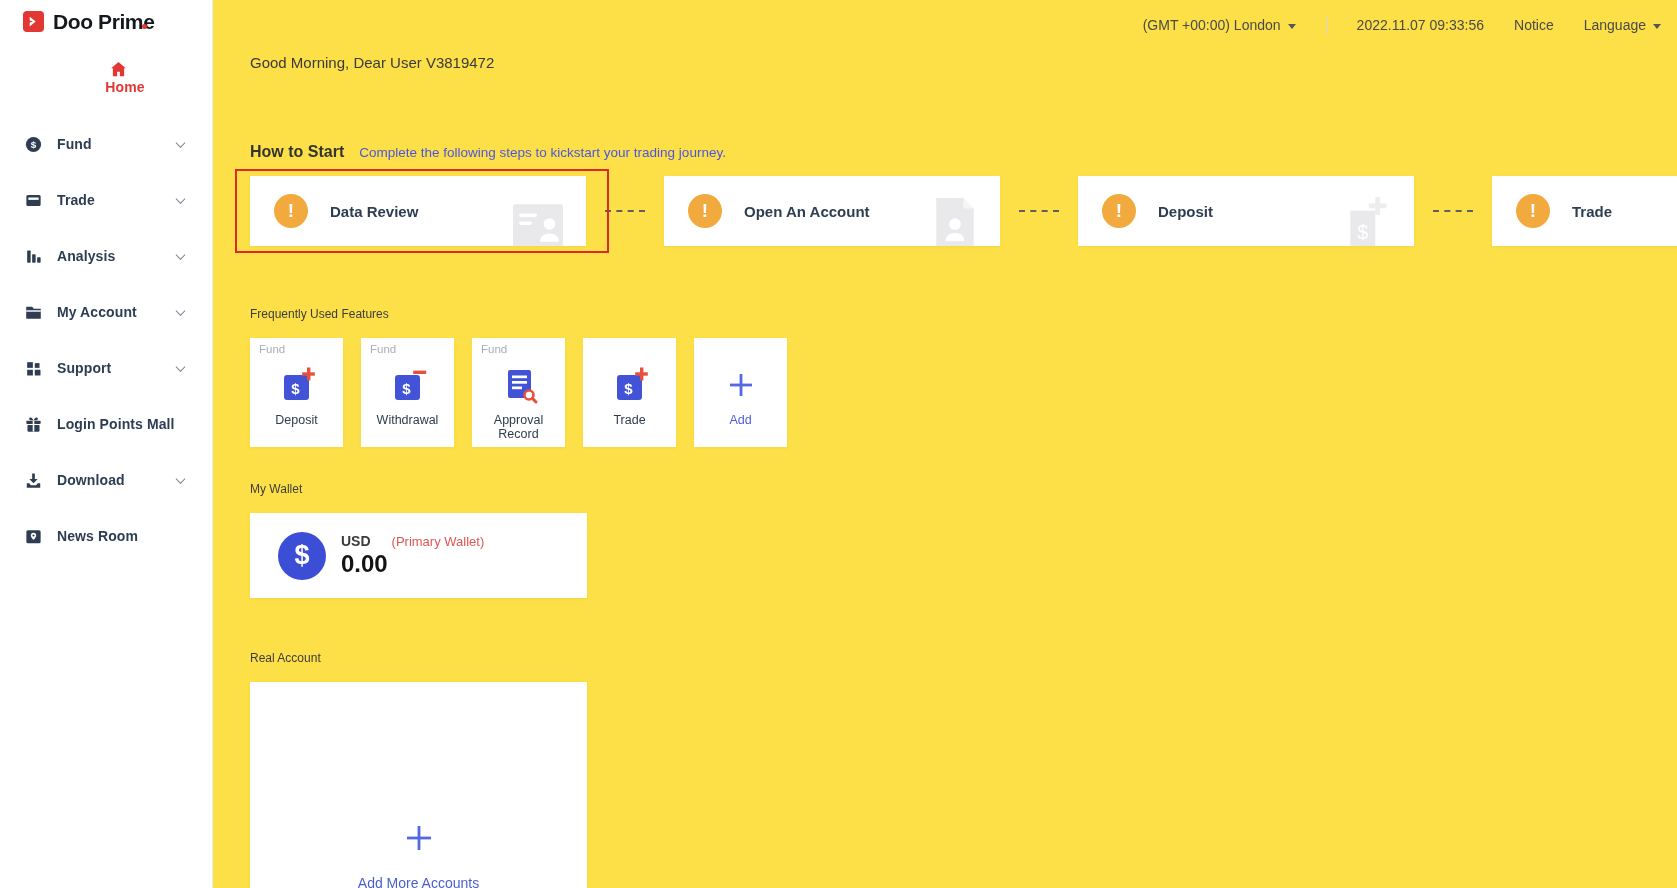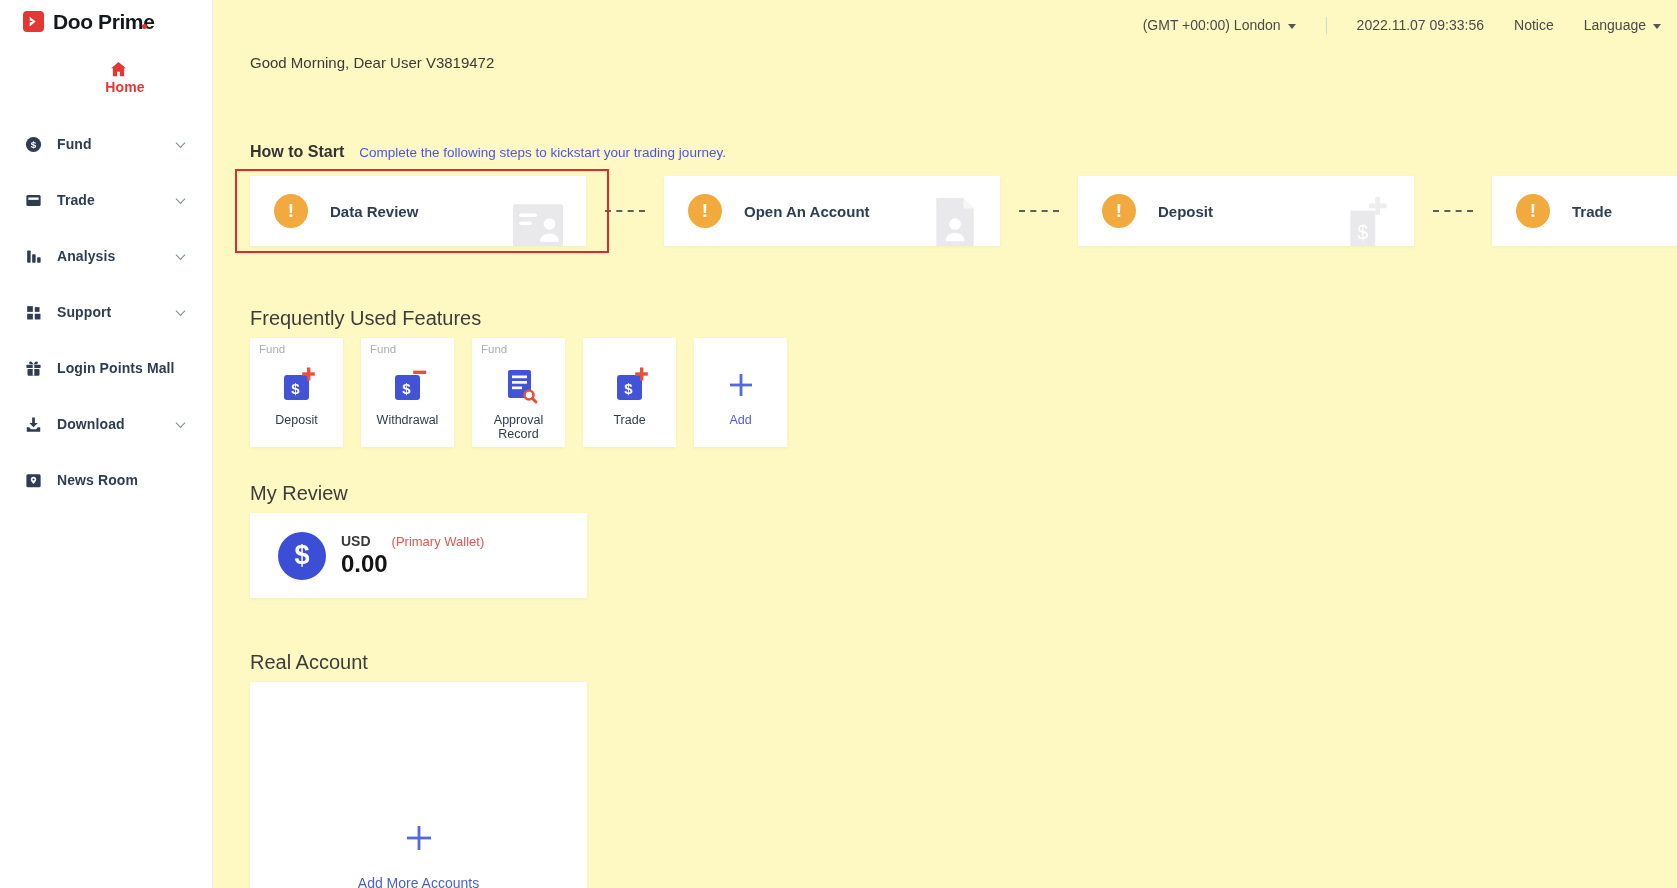--- a/index.html
+++ b/index.html
@@ -1,17 +1,17 @@
 <!DOCTYPE html>
 <html><head>
 <meta charset="utf-8">
 <style>
   * { margin:0; padding:0; box-sizing:border-box; }
   body { font-family:"Liberation Sans","DejaVu Sans",sans-serif; background:#ddd; }
-  #screen { position:relative; width:1677px; height:888px; background:#fef9c3; overflow:hidden; }
+  #screen { position:relative; width:1677px; height:888px; background:#fde047; overflow:hidden; }
 
   
   .sidebar { position:absolute; left:0; top:0; width:213px; height:100%; background:#fff; border-right:1px solid #ebebee; z-index:2; }
   .logo { position:absolute; left:23px; top:11px; display:flex; align-items:center; gap:9px; cursor:pointer; }
   .logo-mark { width:21px; height:21px; background:#e23733; border-radius:4px; display:flex; align-items:center; justify-content:center; }
   .logo-text { font-size:21px; font-weight:800; color:#15181d; letter-spacing:-0.4px; line-height:21px; }
   .logo-dot { position:absolute; left:119px; top:13px; width:4.6px; height:4.6px; border-radius:50%; background:#e23733; }
   .nav { list-style:none; padding-top:60px; }
   .nav li { position:relative; height:56px; display:flex; align-items:center; padding-left:24px; cursor:pointer; color:#2e3d52; }
   .nav li.active { color:#e23733;flex-direction:column; }
@@ -36,21 +36,21 @@
   .annotation { position:absolute; left:22px; top:169px; width:374px; height:84px; border:2px solid #dd2b2b; z-index:5; pointer-events:none; }
 
   .steps-row { position:absolute; left:37px; top:176px; display:flex; align-items:center; }
   .step-card { position:relative; width:336px; height:70px; background:#fff; display:flex; align-items:center; padding-left:24px; box-shadow:0 1px 3px rgba(20,30,60,0.05); overflow:hidden; cursor:pointer; flex:none; }
   .warn-circle { width:34px; height:34px; border-radius:50%; background:#f2a93d; color:#fff; font-size:19px; font-weight:800; display:flex; align-items:center; justify-content:center; flex:none; }
   .step-lbl { margin-left:22px; font-size:15px; font-weight:600; color:#2e3d52; }
   .step-ph { position:absolute; right:22px; bottom:-7px; }
   .dash-gap { width:78px; display:flex; justify-content:center; flex:none; }
   .dash-line { width:40px; border-top:2px dashed #5f5f5f; }
 
-  .sec-head { position:absolute; left:37px; font-size:20px; color:#3c3c3c; }
+  .sec-head { position:absolute; left:37px; font-size:12px; color:#3c3c3c; }
   .feat-head { top:307px; }
   .feat-row { position:absolute; left:37px; top:338px; display:flex; gap:18px; }
   .feat-card { width:93px; height:109px; background:#fff; box-shadow:0 1px 3px rgba(20,30,60,0.05); cursor:pointer; padding-top:5px; }
   .feat-tag { height:15px; padding-left:9px; font-size:11.5px; color:#a9adb5; }
   .feat-ic { height:42px; margin-top:6px; display:flex; align-items:center; justify-content:center; }
   .feat-lbl { margin-top:7px; text-align:center; font-size:12.5px; color:#2f3b4b; }
   .feat-lbl.blue { color:#4d5bdf; }
 
   .wallet-head { top:482px; }
   .wallet-card { position:absolute; left:37px; top:513px; width:337px; height:85px; background:#fff; box-shadow:0 1px 3px rgba(20,30,60,0.05); display:flex; align-items:center; padding-left:28px; }
@@ -112,20 +112,30 @@
       </li>
       <li>
         <span class="ic">
           <svg width="19" height="19" viewBox="0 0 24 24" fill="#2e3d52">
               <rect x="4" y="4.5" width="4.4" height="15.5" rx="1"></rect>
               <rect x="10.3" y="9" width="4.4" height="11" rx="1"></rect>
               <rect x="16.6" y="13" width="4.4" height="7" rx="1"></rect>
             </svg>
         </span>
         <span class="lbl">Analysis</span>
+        <span class="chev"></span>
+      </li>
+      <li>
+        <span class="ic">
+          <svg width="19" height="19" viewBox="0 0 24 24">
+              <path d="M2.8 4.8h7.6l2 2.6h8.8V20H2.8z" fill="#2e3d52"></path>
+              <rect x="2.8" y="9.2" width="18.4" height="1.8" fill="#fff"></rect>
+            </svg>
+        </span>
+        <span class="lbl">My Account</span>
         <span class="chev"></span>
       </li>
       <li>
         <span class="ic">
           <svg width="19" height="19" viewBox="0 0 24 24" fill="#2e3d52">
               <rect x="4" y="4" width="7.2" height="7.2"></rect>
               <rect x="13.6" y="5.2" width="6" height="6"></rect>
               <rect x="4" y="13.6" width="7.2" height="7.2"></rect>
               <rect x="13.6" y="13.6" width="7.2" height="7.2"></rect>
             </svg>
@@ -311,21 +321,21 @@
         <div class="feat-ic">
           <svg width="26" height="26" viewBox="0 0 26 26" fill="#5468e0">
               <rect x="11.6" y="2" width="2.8" height="22"></rect>
               <rect x="2" y="11.6" width="22" height="2.8"></rect>
             </svg>
         </div>
         <div class="feat-lbl blue">Add</div>
       </div>
     </div>
 
-    <div class="sec-head wallet-head">My Review</div>
+    <div class="sec-head wallet-head">My Wallet</div>
     <div class="wallet-card">
       <span class="wallet-circle">$</span>
       <span class="wallet-info">
         <span class="wallet-row1">
           <span class="wallet-cur">USD</span>
           <span class="wallet-badge">(Primary Wallet)</span>
         </span>
         <div class="wallet-amt">0.00</div>
       </span>
     </div>

